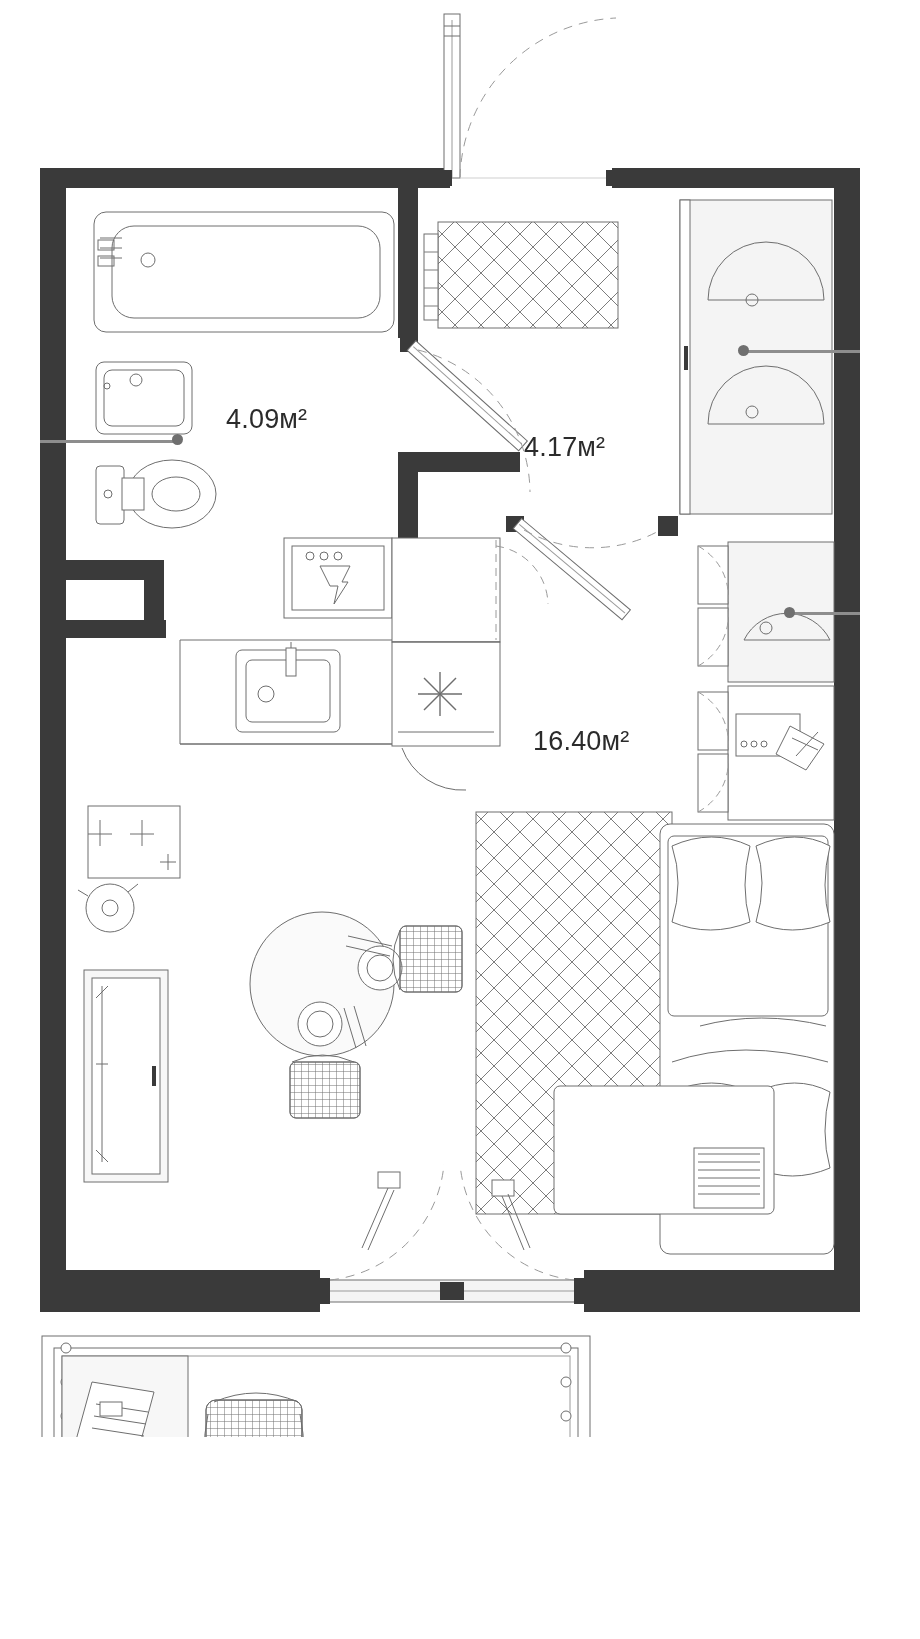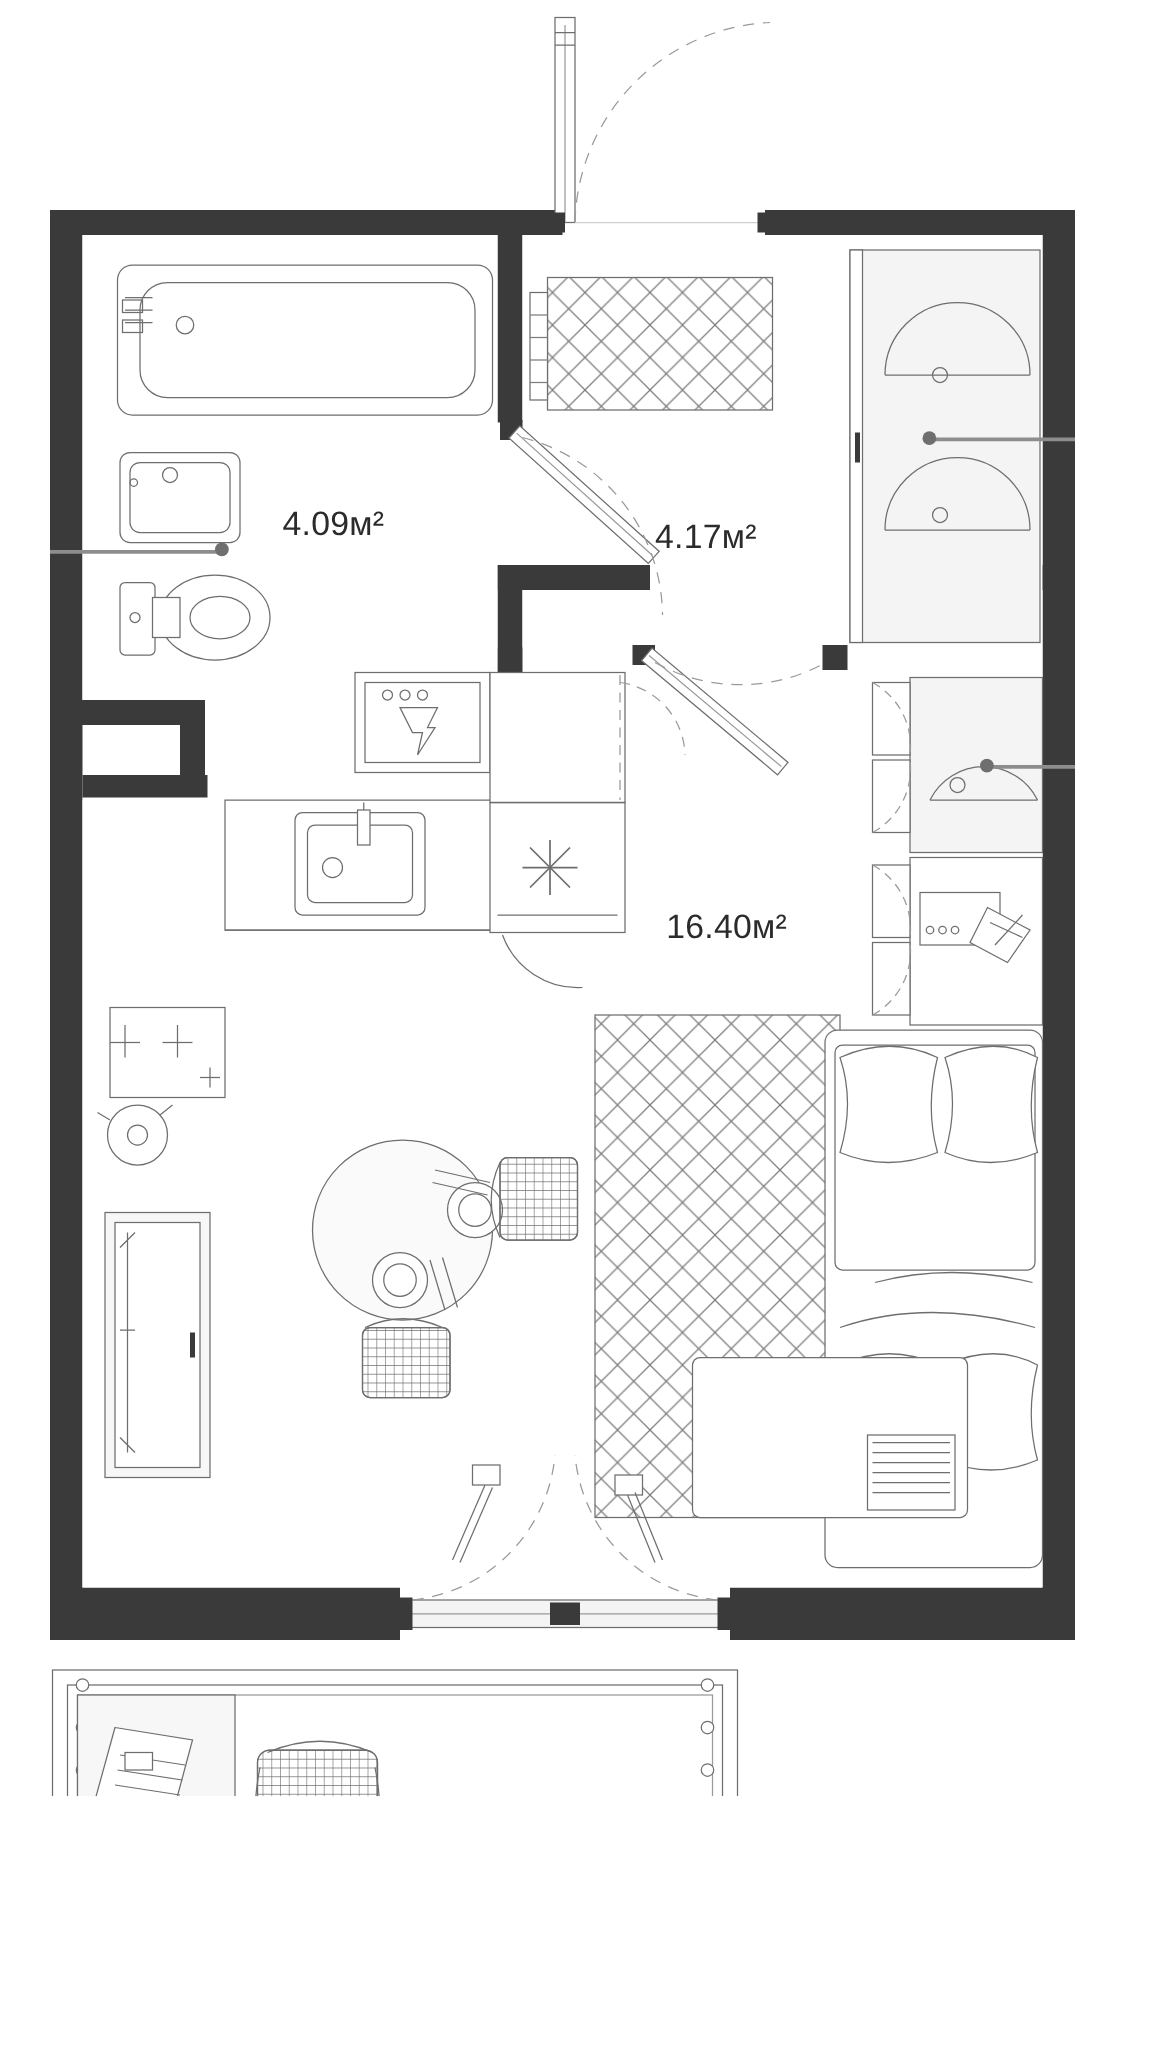--- a/index.html
+++ b/index.html
@@ -86,21 +86,21 @@
   <div class="wall" style="left:398px; top:452px; width:122px; height:20px;"></div>
   <div class="wall" style="left:398px; top:518px; width:124px; height:20px;"></div>
   <div class="wall" style="left:658px; top:518px; width:40px; height:20px;"></div>
 
   <div class="room-fill" style="left:66px; top:188px; width:332px; height:372px;"></div>
   <div class="room-fill" style="left:418px; top:188px; width:416px; height:264px;"></div>
   <div class="room-fill" style="left:66px; top:638px; width:768px; height:632px;"></div>
   <div class="room-fill" style="left:418px; top:472px; width:416px; height:170px;"></div>
 
   <div class="area-label" style="left:226px; top:404px;">4.09м²</div>
-  <div class="area-label" style="left:524px; top:414px;">4.17м²</div>
+  <div class="area-label" style="left:524px; top:432px;">4.17м²</div>
   <div class="area-label" style="left:533px; top:726px;">16.40м²</div>
   <div class="area-label small" style="left:368px; top:1390px;">3.70м²</div>
   <div class="area-label small" style="left:368px; top:1438px;">1.13м²</div>
 
   <svg class="overlay" viewBox="0 0 920 1639">
     <defs>
       <pattern id="diag" width="26" height="26" patternUnits="userSpaceOnUse">
         <path d="M0,26 L26,0 M-6,6 L6,-6 M20,32 L32,20" stroke="#7d7d7d" stroke-width="1"></path>
       </pattern>
       <pattern id="diag2" width="26" height="26" patternUnits="userSpaceOnUse">

